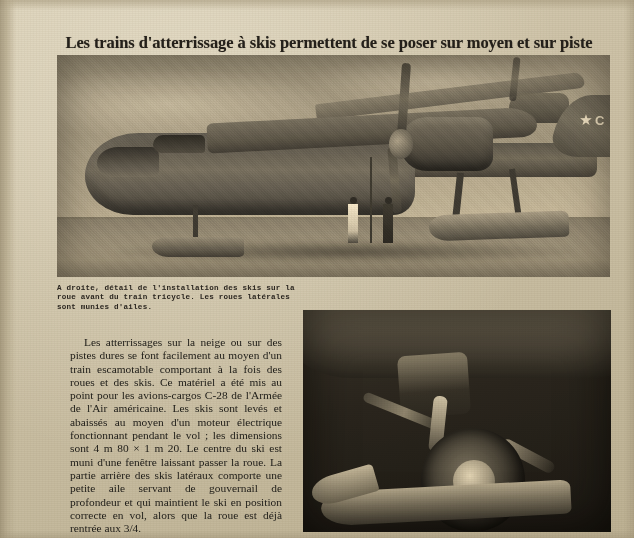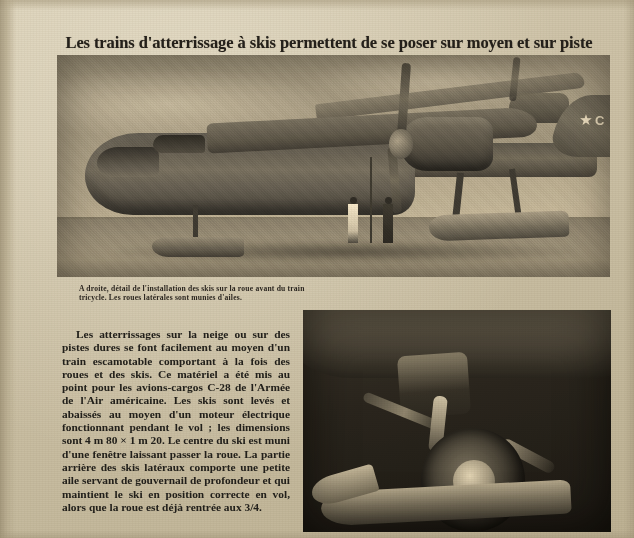--- a/index.html
+++ b/index.html
@@ -343,43 +343,42 @@
       repeating-linear-gradient(45deg, rgba(255,255,255,0.03) 0 1px, rgba(0,0,0,0.03) 1px 2px);
     mix-blend-mode: overlay;
   }
 
   
   .caption {
     position: absolute;
     left: 57px;
     top: 284px;
     width: 242px;
-    font-family: Liberation Serif, serif;
+    font-family: Liberation Mono, monospace;
     font-weight: bold;
     font-size: 7.6px;
     line-height: 9.4px;
     color: #2b2620;
     letter-spacing: 0.2px;
-    margin-left: 22px;
   }
 
   
   .body-col {
     position: absolute;
     left: 62px;
     top: 328px;
     width: 228px;
     font-family: "Liberation Serif", serif;
     font-size: 11.4px;
     line-height: 13.3px;
     color: #22201b;
     text-align: justify;
     text-indent: 14px;
   }
-  .body-col p { margin: 0; font-weight: bold; }
+  .body-col p { margin: 8px; }
 
   
   .photo-bottom {
     position: absolute;
     left: 303px;
     top: 310px;
     width: 308px;
     height: 222px;
     overflow: hidden;
     background: #2a2620;

